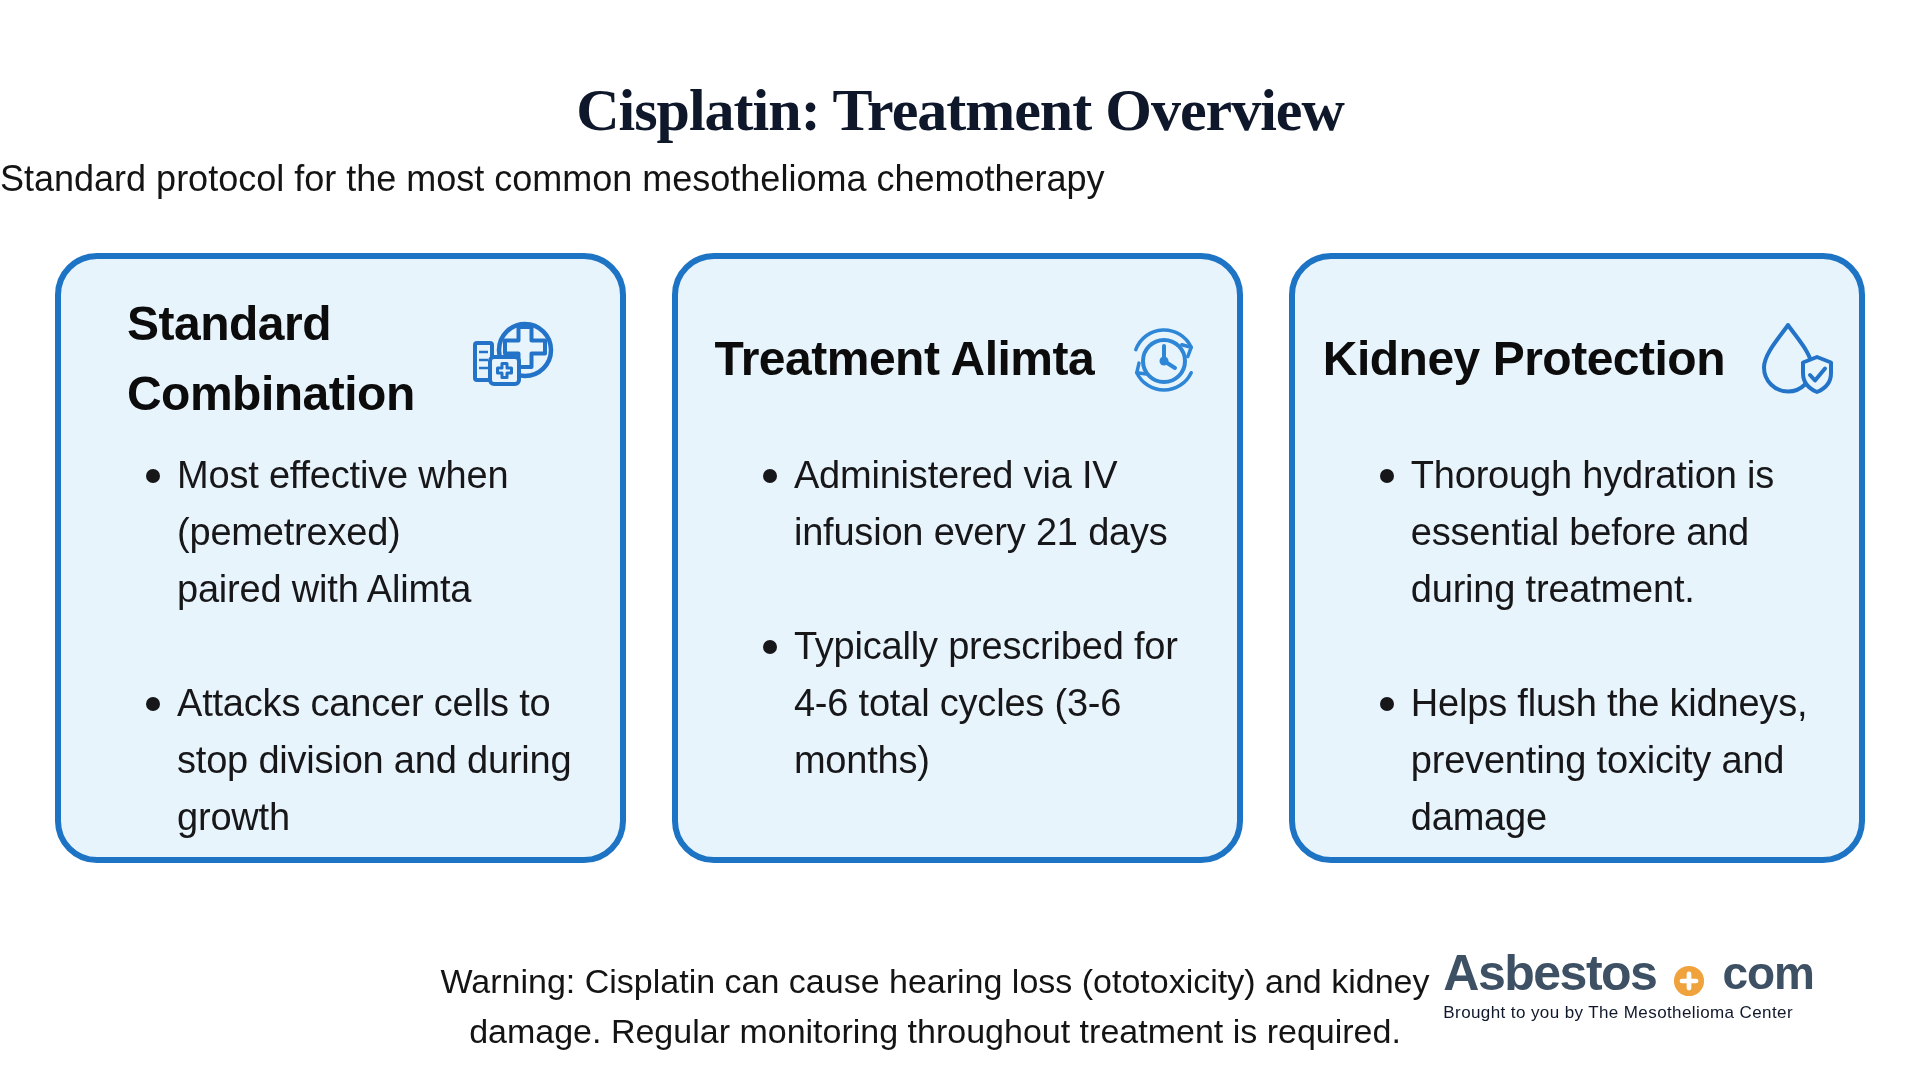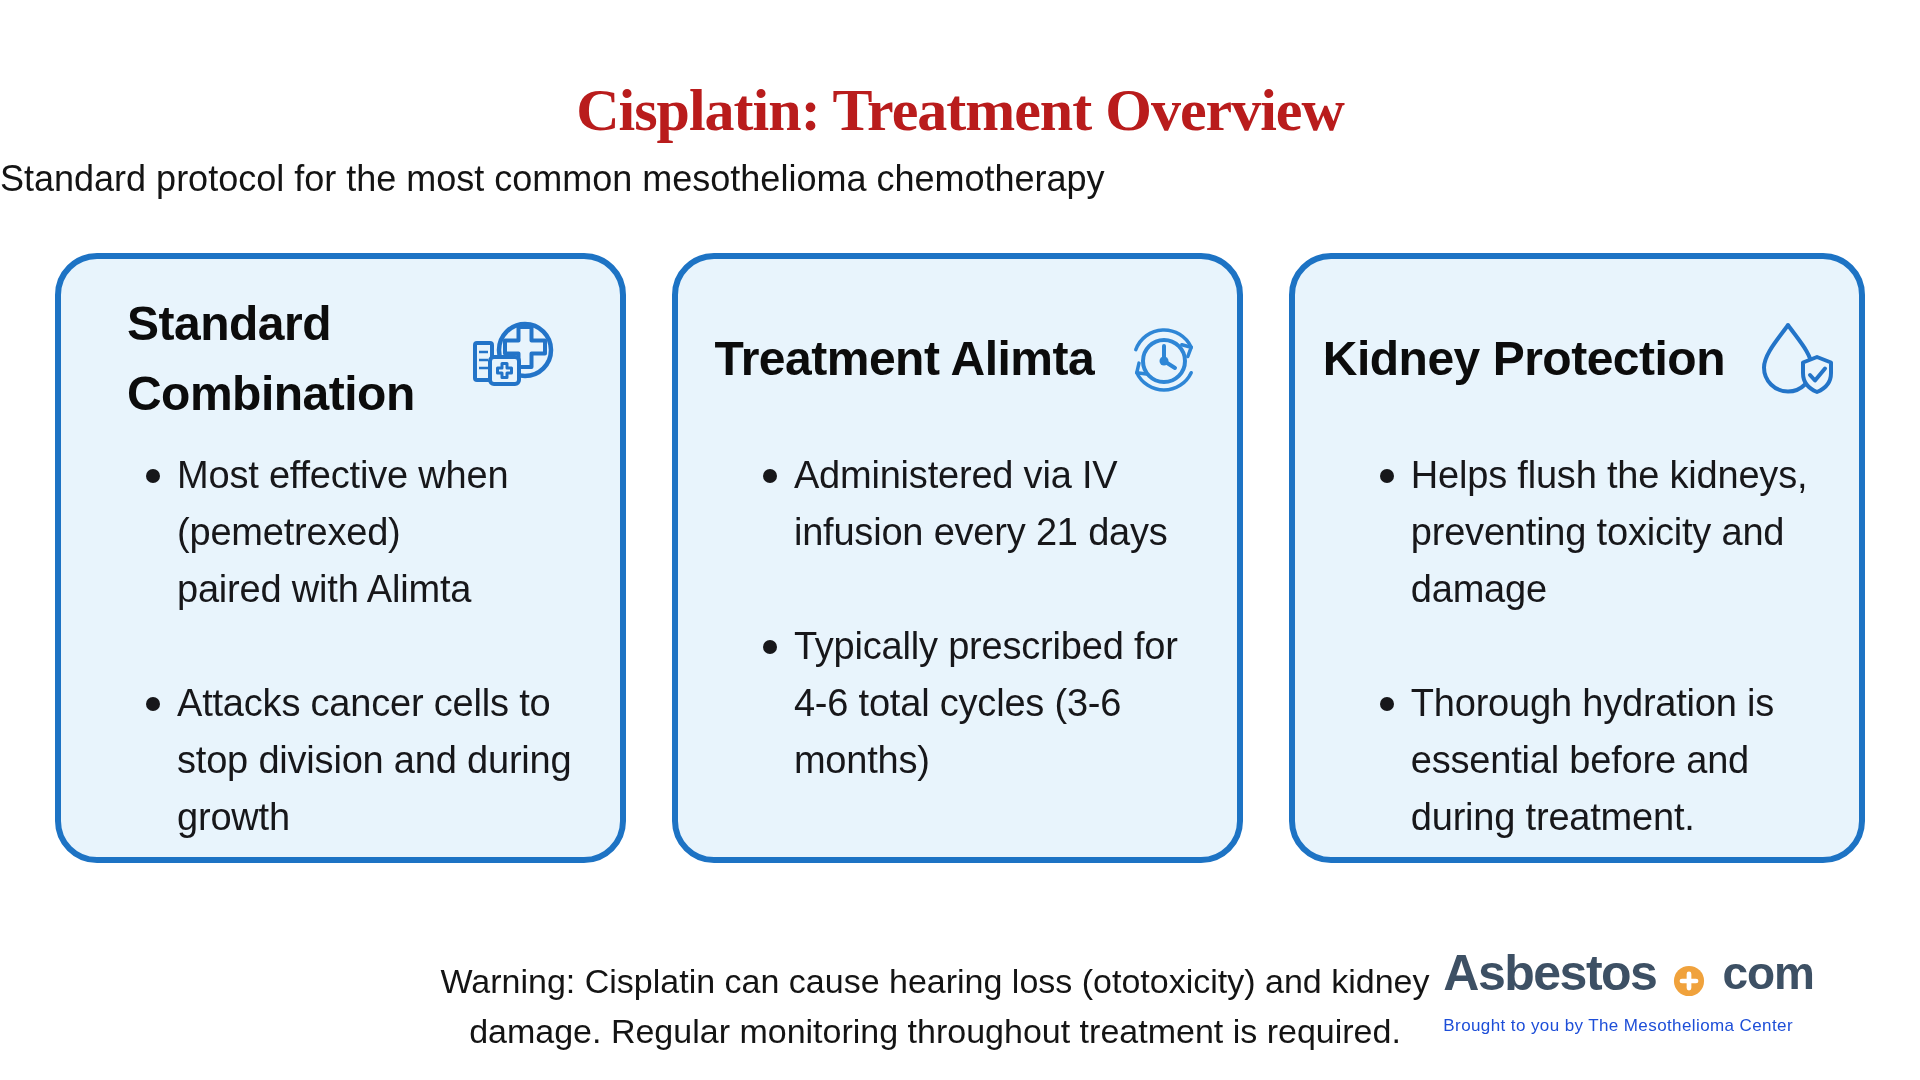--- a/index.html
+++ b/index.html
@@ -1,21 +1,21 @@
 <!DOCTYPE html>
 <html><head>
 <meta charset="utf-8">
 <style>
   html,body { margin:0; padding:0; background:#ffffff; }
   .page { position:relative; width:1920px; height:1080px; background:#ffffff;
           font-family:"Liberation Sans", sans-serif; overflow:hidden; }
 
   .main-title { position:absolute; top:76px; left:0; width:100%; text-align:center;
                 font-family:"Liberation Serif", serif; font-weight:700; font-size:60px;
-                letter-spacing:-1px; color:#b91c1c; margin:0; }
+                letter-spacing:-1px; color:#0f172a; margin:0; }
   .subtitle   { position:absolute; top:158px; left:0; width:100%; text-align:left;
                 font-size:36px; color:#141414; }
 
   .cards { position:absolute; top:253px; left:55px; width:1810px; height:610px;
            display:flex; gap:46px; }
   .card  { flex:1; box-sizing:border-box; background:#e8f4fc;
            border:6px solid #1d73c4; border-radius:42px; padding:26px 24px 0 28px; }
   .card-header { display:flex; justify-content:center; align-items:center;
                  gap:30px; min-height:148px; }
   .card-title  { margin:0; font-size:48px; font-weight:700; color:#0c0c0c;
@@ -32,21 +32,21 @@
 
   .warning { position:absolute; top:956px; left:315px; width:1240px; text-align:center; }
   .warning-line { font-size:34px; line-height:50px; color:#141414; }
 
   .logo { position:absolute; top:944px; right:106px; }
   .logo-row { display:flex; align-items:center; gap:17px; }
   .logo-brand { font-size:50px; font-weight:700; color:#3d5064; letter-spacing:-1.5px; }
   .logo-plus  { margin-top:16px; }
   .logo-plus svg { display:block; }
   .logo-tld   { font-size:46px; font-weight:700; color:#3d5064; letter-spacing:-1px; }
-  .logo-tagline { font-size:17px; color:#1d4ed8; margin-top:14px; letter-spacing:0.4px; }
+  .logo-tagline { font-size:17px; color:#0f172a; margin-top:1px; letter-spacing:0.4px; }
 </style>
 </head>
 <body>
 
 <div class="page">
 
   <h1 class="main-title">Cisplatin: Treatment Overview</h1>
   <div class="subtitle">Standard protocol for the most common mesothelioma chemotherapy</div>
 
   <div class="cards">
@@ -113,28 +113,28 @@
         <span class="card-icon">
           <svg width="80" height="80" viewBox="0 0 80 80" fill="none">
             <path d="M33 6 C 24 19 9 35 9 48.5 A 24 24 0 0 0 57 48.5 C 57 35 42 19 33 6 Z" stroke="#2374c8" stroke-width="4" stroke-linejoin="round"></path>
             <path d="M62 38 L 76 43.5 V 54 C 76 63 70.5 69.5 62 73 C 53.5 69.5 48 63 48 54 V 43.5 Z" fill="#e8f4fc" stroke="#2374c8" stroke-width="4" stroke-linejoin="round"></path>
             <polyline points="55,56 60,61.5 70,49.5" stroke="#2374c8" stroke-width="4" stroke-linecap="round" stroke-linejoin="round" fill="none"></polyline>
           </svg>
         </span>
       </div>
       <ul class="bullets">
         <li>
+          <div class="bullet-line">Thorough hydration is</div>
+          <div class="bullet-line">essential before and</div>
+          <div class="bullet-line">during treatment.</div>
+        </li>
+        <li>
           <div class="bullet-line">Helps flush the kidneys,</div>
           <div class="bullet-line">preventing toxicity and</div>
           <div class="bullet-line">damage</div>
-        </li>
-        <li>
-          <div class="bullet-line">Thorough hydration is</div>
-          <div class="bullet-line">essential before and</div>
-          <div class="bullet-line">during treatment.</div>
         </li>
       </ul>
     </section>
 
   </div>
 
   <div class="warning">
     <div class="warning-line">Warning: Cisplatin can cause hearing loss (ototoxicity) and kidney</div>
     <div class="warning-line">damage. Regular monitoring throughout treatment is required.</div>
   </div>

